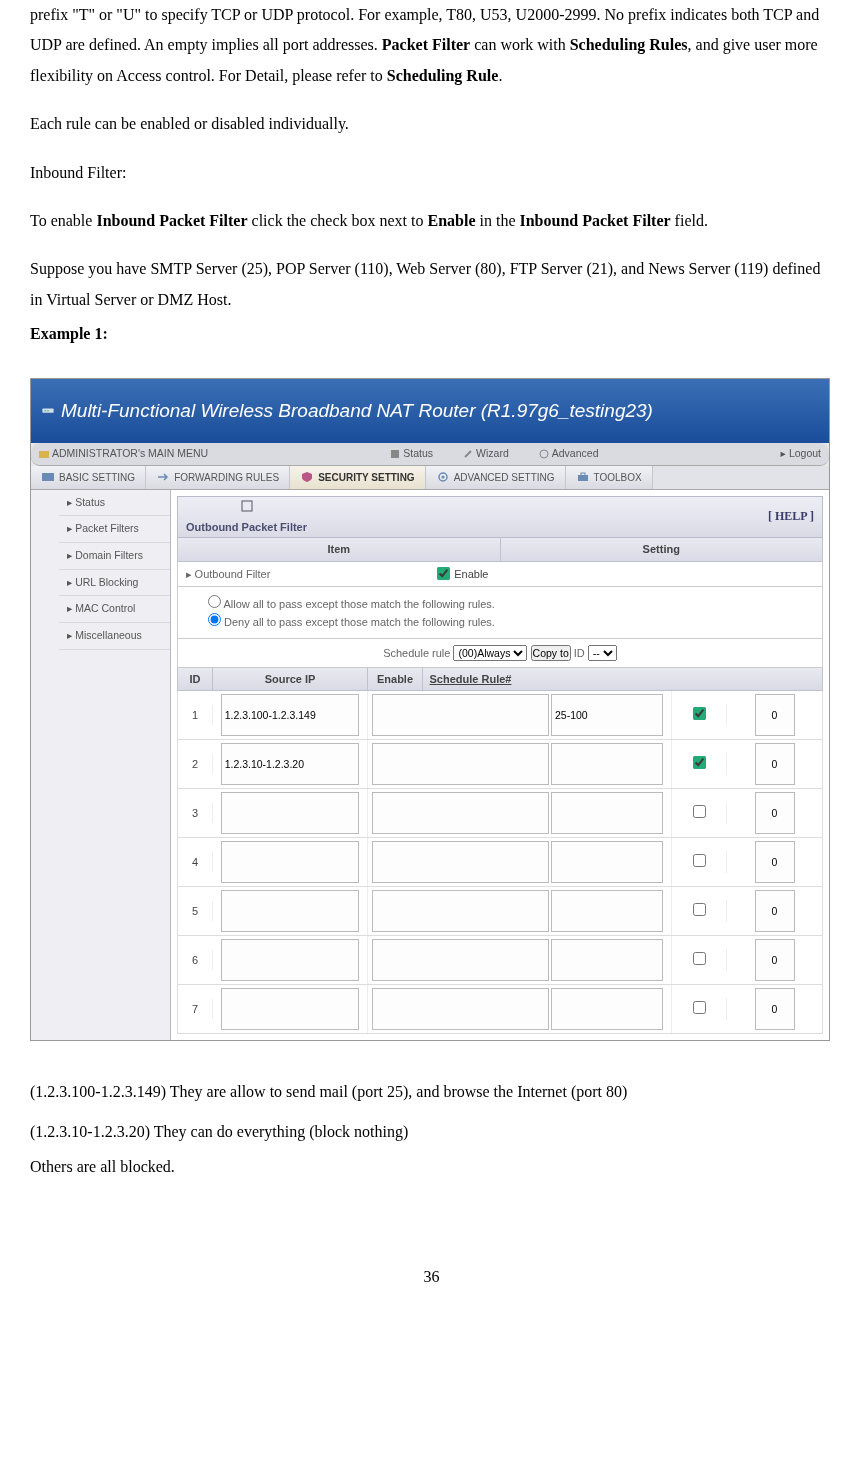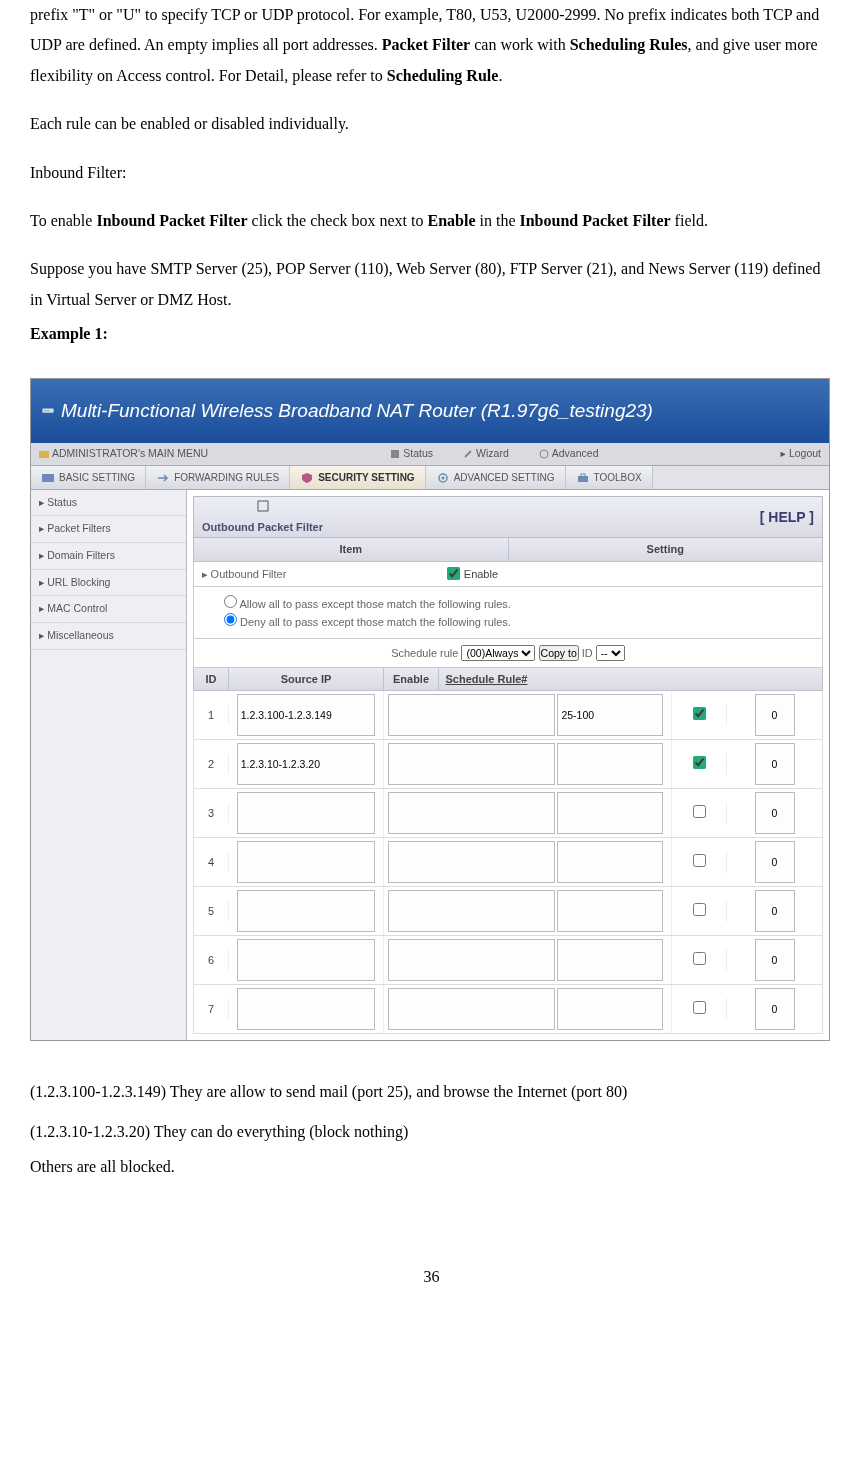--- a/index.html
+++ b/index.html
@@ -37,67 +37,69 @@
     }
     .title-icon svg { width: 14px; height: 14px; }
     .menu-bar {
       background: #d9dbe0;
       display: flex;
       align-items: center;
       padding: 4px 8px;
       border-bottom: 1px solid #aaa;
       font-size: 10.5px;
       color: #555;
+      border-radius: 9px;
     }
     .menu-bar .menu-item { display: flex; align-items: center; gap: 3px; }
     .menu-spacer { flex: 1; }
     .mini-icon { display: inline-block; width: 10px; height: 10px; }
     .tab-bar {
       background: #e2e3e8;
       display: flex;
       border-bottom: 1px solid #aaa;
     }
     .tab {
       padding: 5px 10px;
       border-right: 1px solid #c5c7cf;
       font-size: 10px;
       color: #555;
       display: flex;
-      align-items: flex-end;
+      align-items: flex-start;
       gap: 4px;
       background: linear-gradient(#f1f2f5, #d9dbe2);
     }
     .tab.active { background: linear-gradient(#f7f3ea, #e8e1cf); font-weight: bold; color: #333; }
     .tab-icon { width: 14px; height: 12px; }
 
     .content-row { display: flex; }
     .sidebar {
-      width: 156px;
+      width: 140px;
       background: #efeff3;
       border-right: 1px solid #bbb;
       font-size: 10.5px;
+      padding-left: 28px;
     }
     .side-item {
       padding: 6px 8px;
       border-bottom: 1px solid #d8d8de;
       color: #555;
     }
     .main-panel { flex: 1; background: #fff; padding: 6px; }
 
     .panel-header {
       display: flex;
       justify-content: space-between;
       align-items: center;
       background: linear-gradient(#edeef5, #d9dae5);
       border: 1px solid #b9bbcb;
       padding: 3px 8px;
       font-size: 11px;
     }
     .panel-header .left { display: flex; gap: 5px; align-items: center; color: #4a4d70; font-weight: bold; flex-direction: column; }
-    .help-link { color: #3a3d6b; font-weight: bold; font-size: 14px; }
+    .help-link { color: #3a3d6b; font-weight: bold; font-size: 12px; font-family: Liberation Serif, serif; }
 
     .subhead-row {
       display: flex;
       background: linear-gradient(#e9e9f1, #dadae6);
       border: 1px solid #c0c1cf;
       border-top: none;
     }
     .subhead-row > div {
       flex: 1;
       text-align: center;

